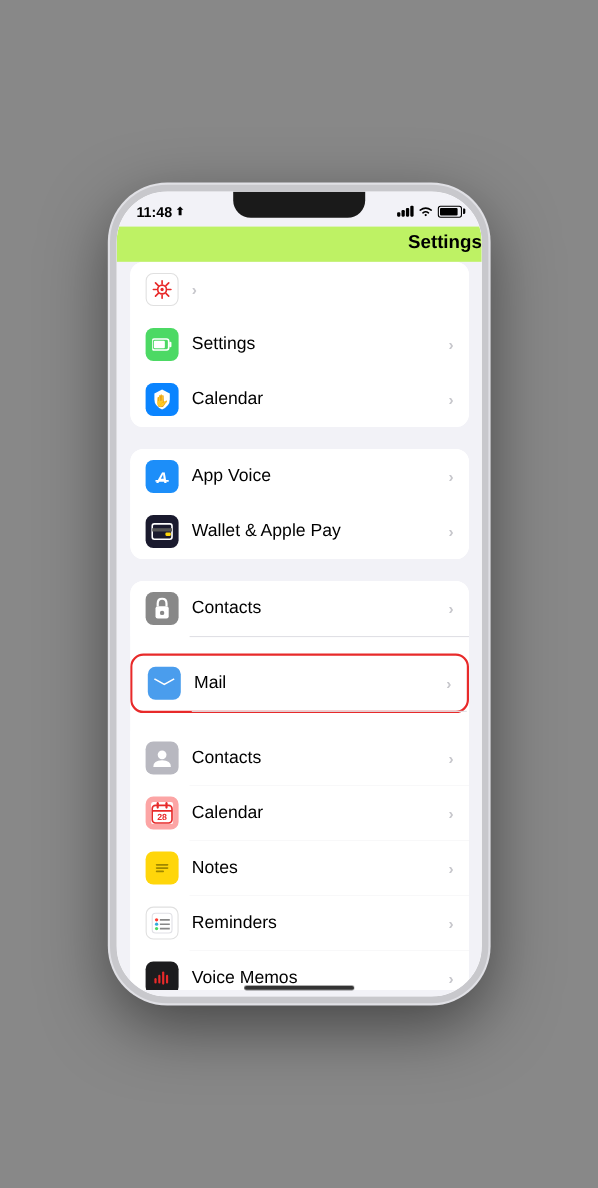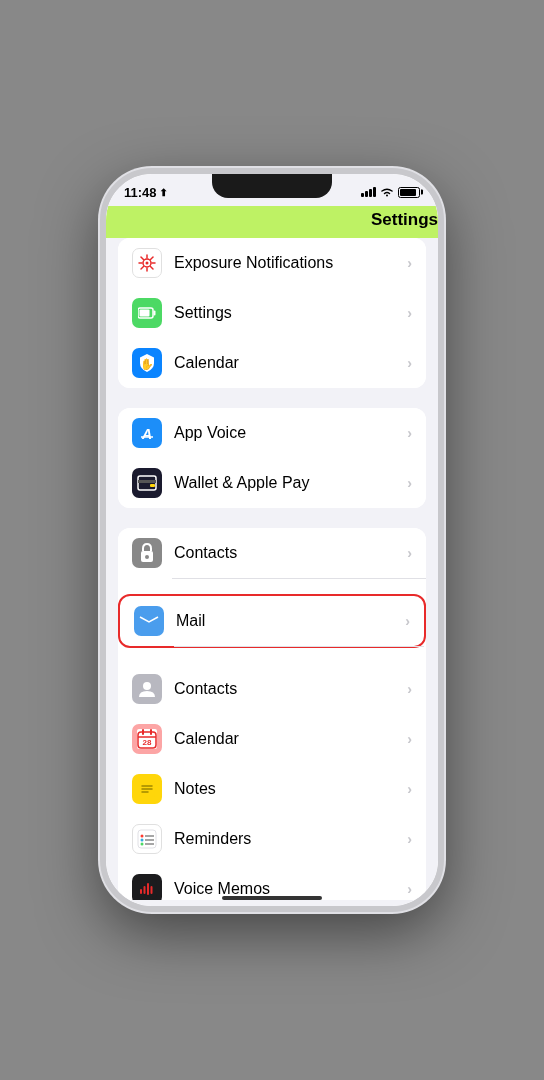--- a/index.html
+++ b/index.html
@@ -237,21 +237,20 @@
               <line x1="9" y1="1" x2="9" y2="4" stroke="#e82a2a" stroke-width="1.5" stroke-linecap="round"></line>
               <line x1="9" y1="14" x2="9" y2="17" stroke="#e82a2a" stroke-width="1.5" stroke-linecap="round"></line>
               <line x1="1" y1="9" x2="4" y2="9" stroke="#e82a2a" stroke-width="1.5" stroke-linecap="round"></line>
               <line x1="14" y1="9" x2="17" y2="9" stroke="#e82a2a" stroke-width="1.5" stroke-linecap="round"></line>
               <line x1="3" y1="3" x2="5.5" y2="5.5" stroke="#e82a2a" stroke-width="1.5" stroke-linecap="round"></line>
               <line x1="12.5" y1="12.5" x2="15" y2="15" stroke="#e82a2a" stroke-width="1.5" stroke-linecap="round"></line>
               <line x1="15" y1="3" x2="12.5" y2="5.5" stroke="#e82a2a" stroke-width="1.5" stroke-linecap="round"></line>
               <line x1="5.5" y1="12.5" x2="3" y2="15" stroke="#e82a2a" stroke-width="1.5" stroke-linecap="round"></line>
             </svg>
           </div>
-          <span class="item-label">Exposure Notifications</span>
           <span class="chevron">›</span>
         </div>
         <div class="settings-item">
           <div class="item-icon icon-battery">
             <svg width="18" height="12" viewBox="0 0 18 12">
               <rect x="0" y="1" width="15" height="10" rx="2" fill="none" stroke="#fff" stroke-width="1.5"></rect>
               <rect x="15.5" y="3.5" width="2" height="5" rx="1" fill="#fff"></rect>
               <rect x="1.5" y="2.5" width="10" height="7" rx="1" fill="#fff"></rect>
             </svg>
           </div>

